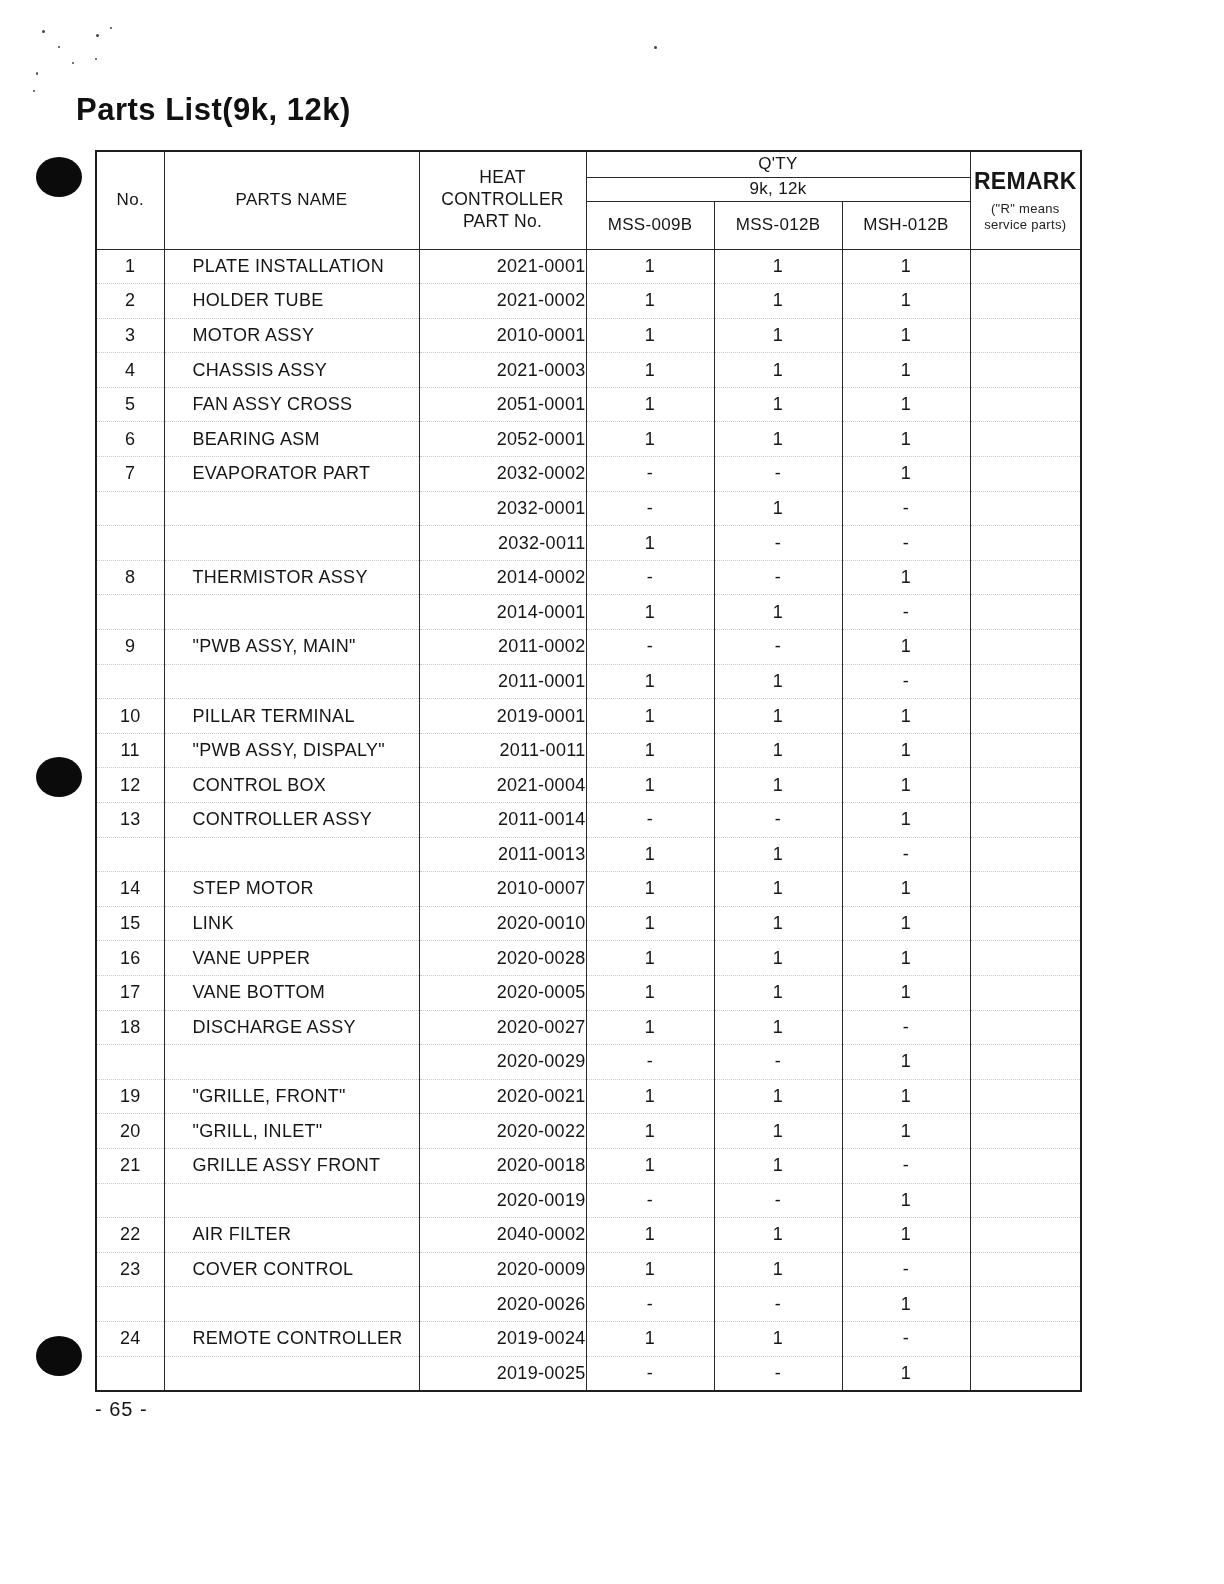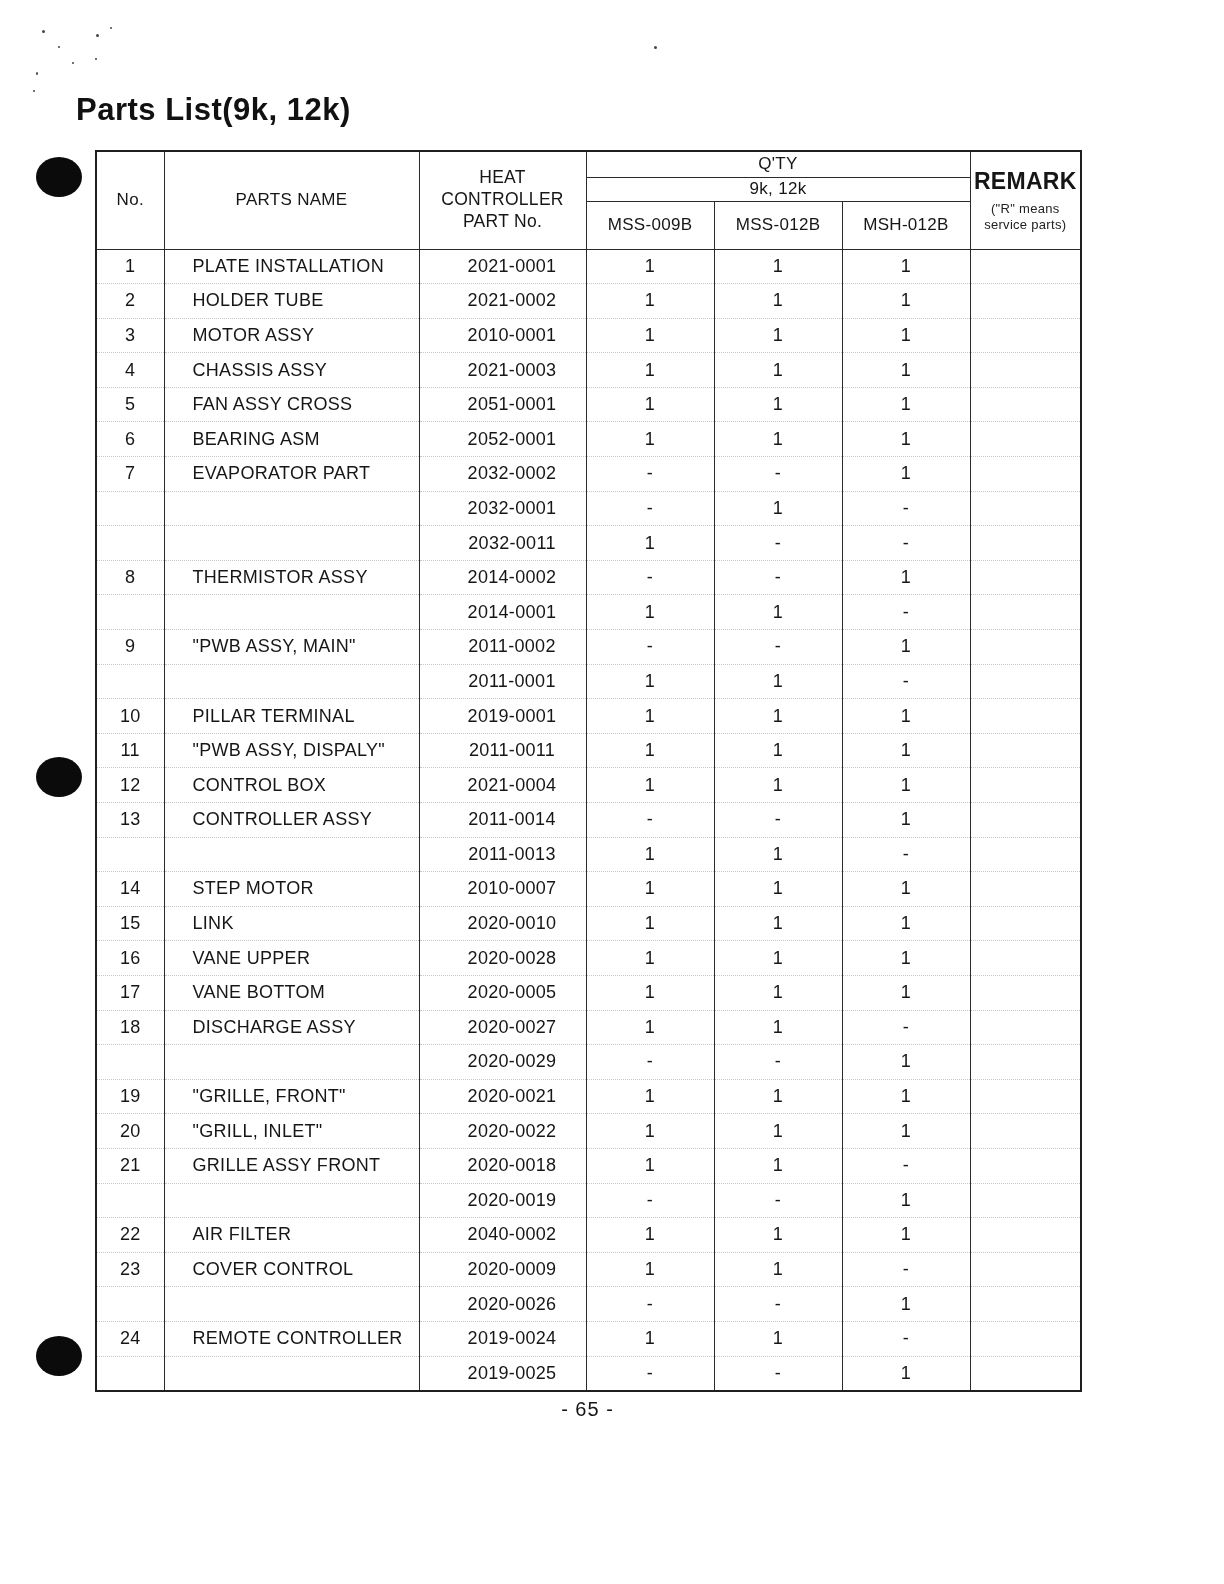--- a/index.html
+++ b/index.html
@@ -50,26 +50,26 @@
     border-right:1.6px solid #2a2a2a;
     border-top:none;
     border-bottom:1px dotted rgba(0,0,0,0.22);
     height:34.6px; vertical-align:middle;
     font-size:18px; color:#161616;
     white-space:nowrap; overflow:hidden;
   }
   .partstable tbody tr:last-child td { border-bottom:1.6px solid #2a2a2a; }
   td.c-no   { text-align:center; }
   td.c-name { text-align:left; padding-left:28px; }
-  td.c-part { text-align:center; padding-left:19px; }
+  td.c-part { text-align:right; padding-left:19px; }
   td.c-qty  { text-align:center; }
 
   .page-number {
     position:absolute; left:95px; width:985px; top:1398px;
-    text-align:center; font-size:20px; color:#161616; letter-spacing:1px;
+    text-align:left; font-size:20px; color:#161616; letter-spacing:1px;
   }
 </style>
 </head>
 <body>
 
 <div class="page">
 
   <div class="speck" style="left:42px; top:30px; width:3px; height:3px;"></div>
   <div class="speck" style="left:58px; top:46px; width:2px; height:2px;"></div>
   <div class="speck" style="left:96px; top:34px; width:3px; height:3px;"></div>

